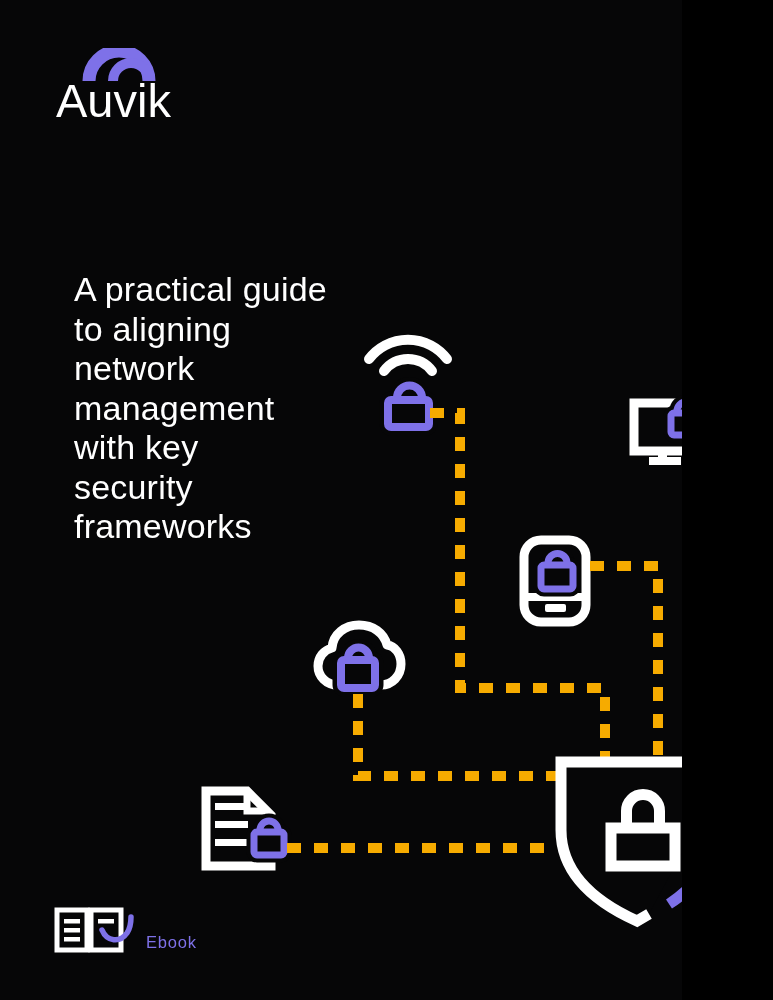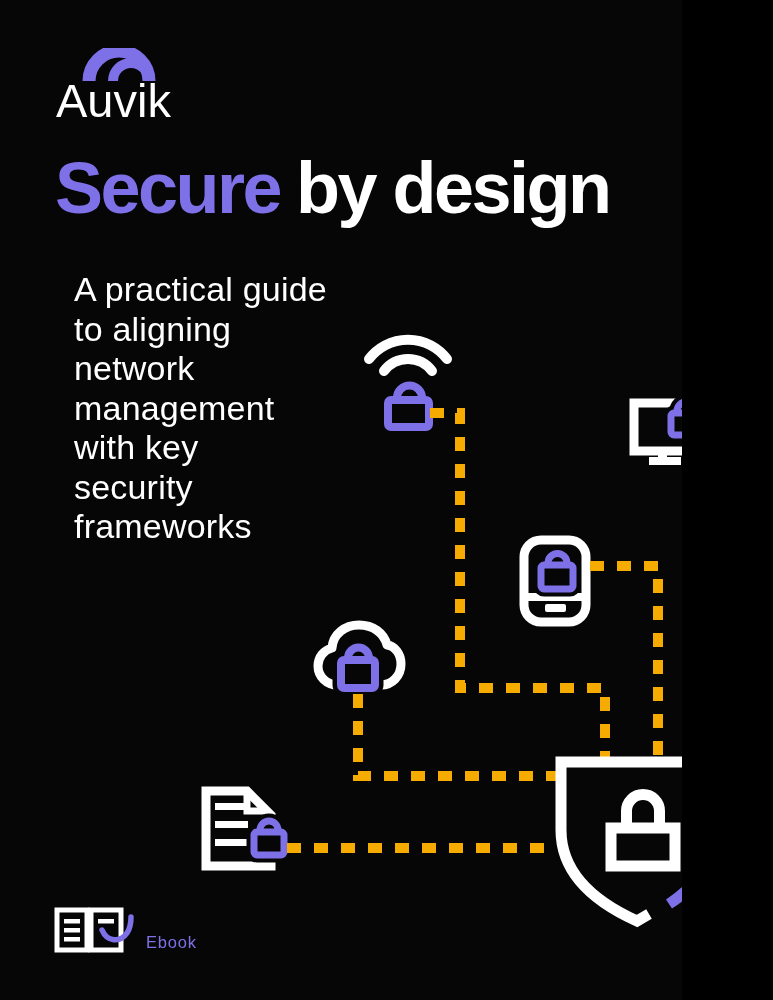--- a/index.html
+++ b/index.html
@@ -64,21 +64,20 @@
 <div class="page">
 
   <div class="logo">
     <svg width="180" height="85" viewBox="0 0 180 85">
       <path d="M34 33 A30 30 0 0 1 94 33" class="stroke-p" stroke-width="13"></path>
       <path d="M58 33 A18 18 0 0 1 94 33" class="stroke-p" stroke-width="10"></path>
     </svg>
     <span class="brand-name">Auvik</span>
   </div>
 
-  <h1 class="title"><span class="title-highlight">Secure</span><span class="title-rest">by design</span></h1>
 
   <p class="subtitle">A practical guide
 to aligning
 network
 management
 with key
 security
 frameworks</p>
 
   <svg class="illustration" viewBox="0 0 773 1000">

